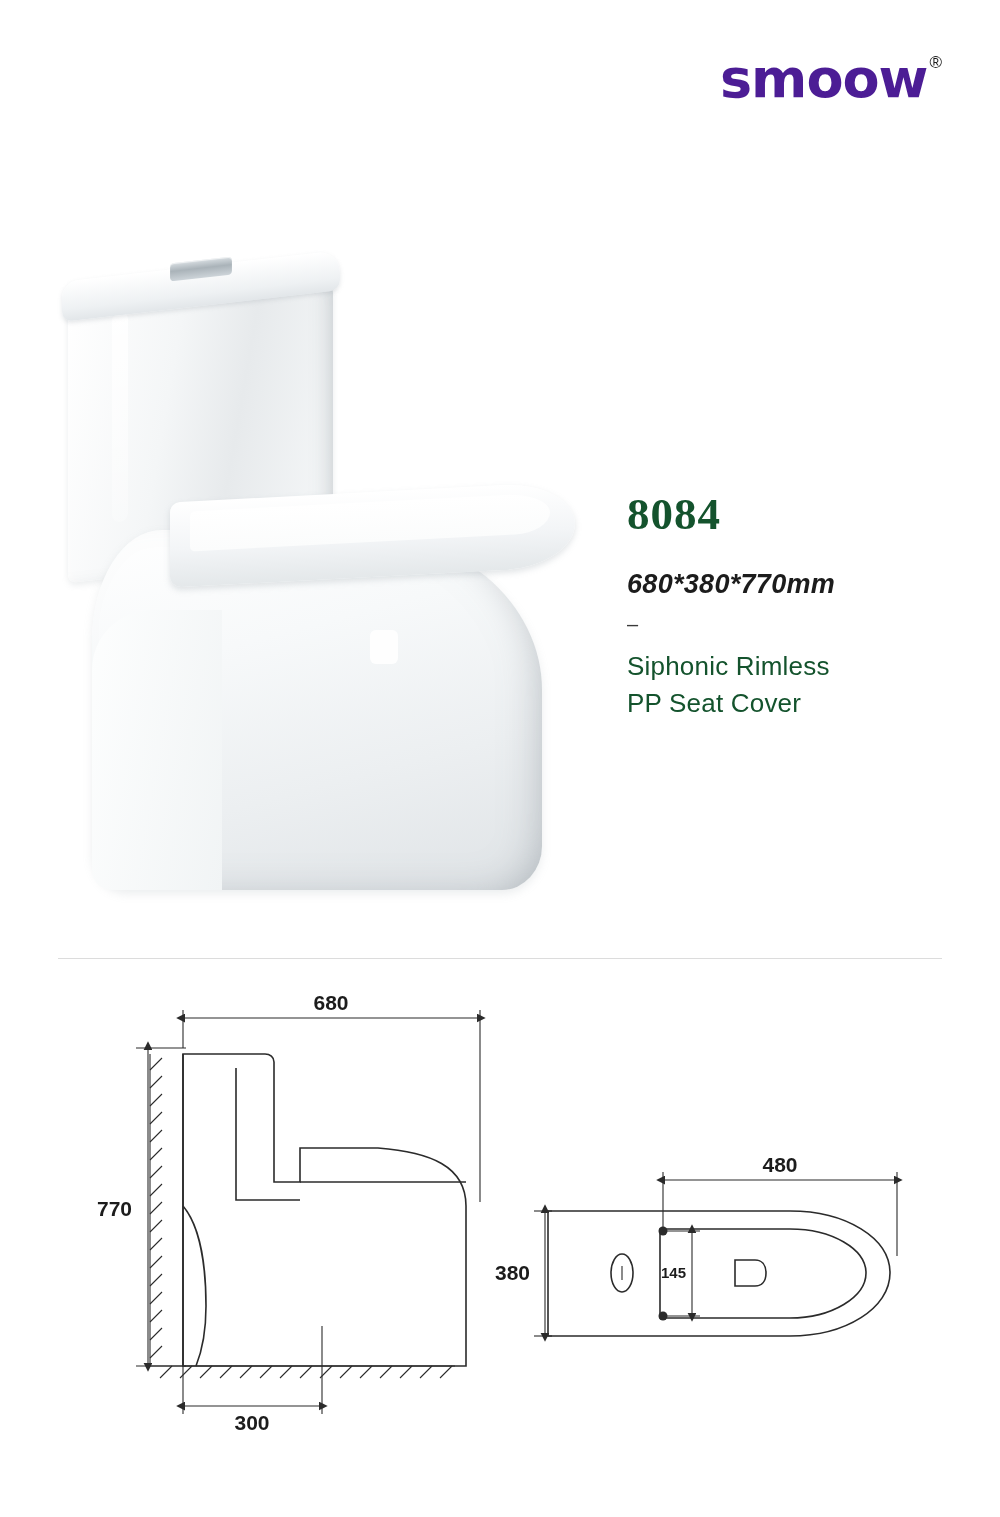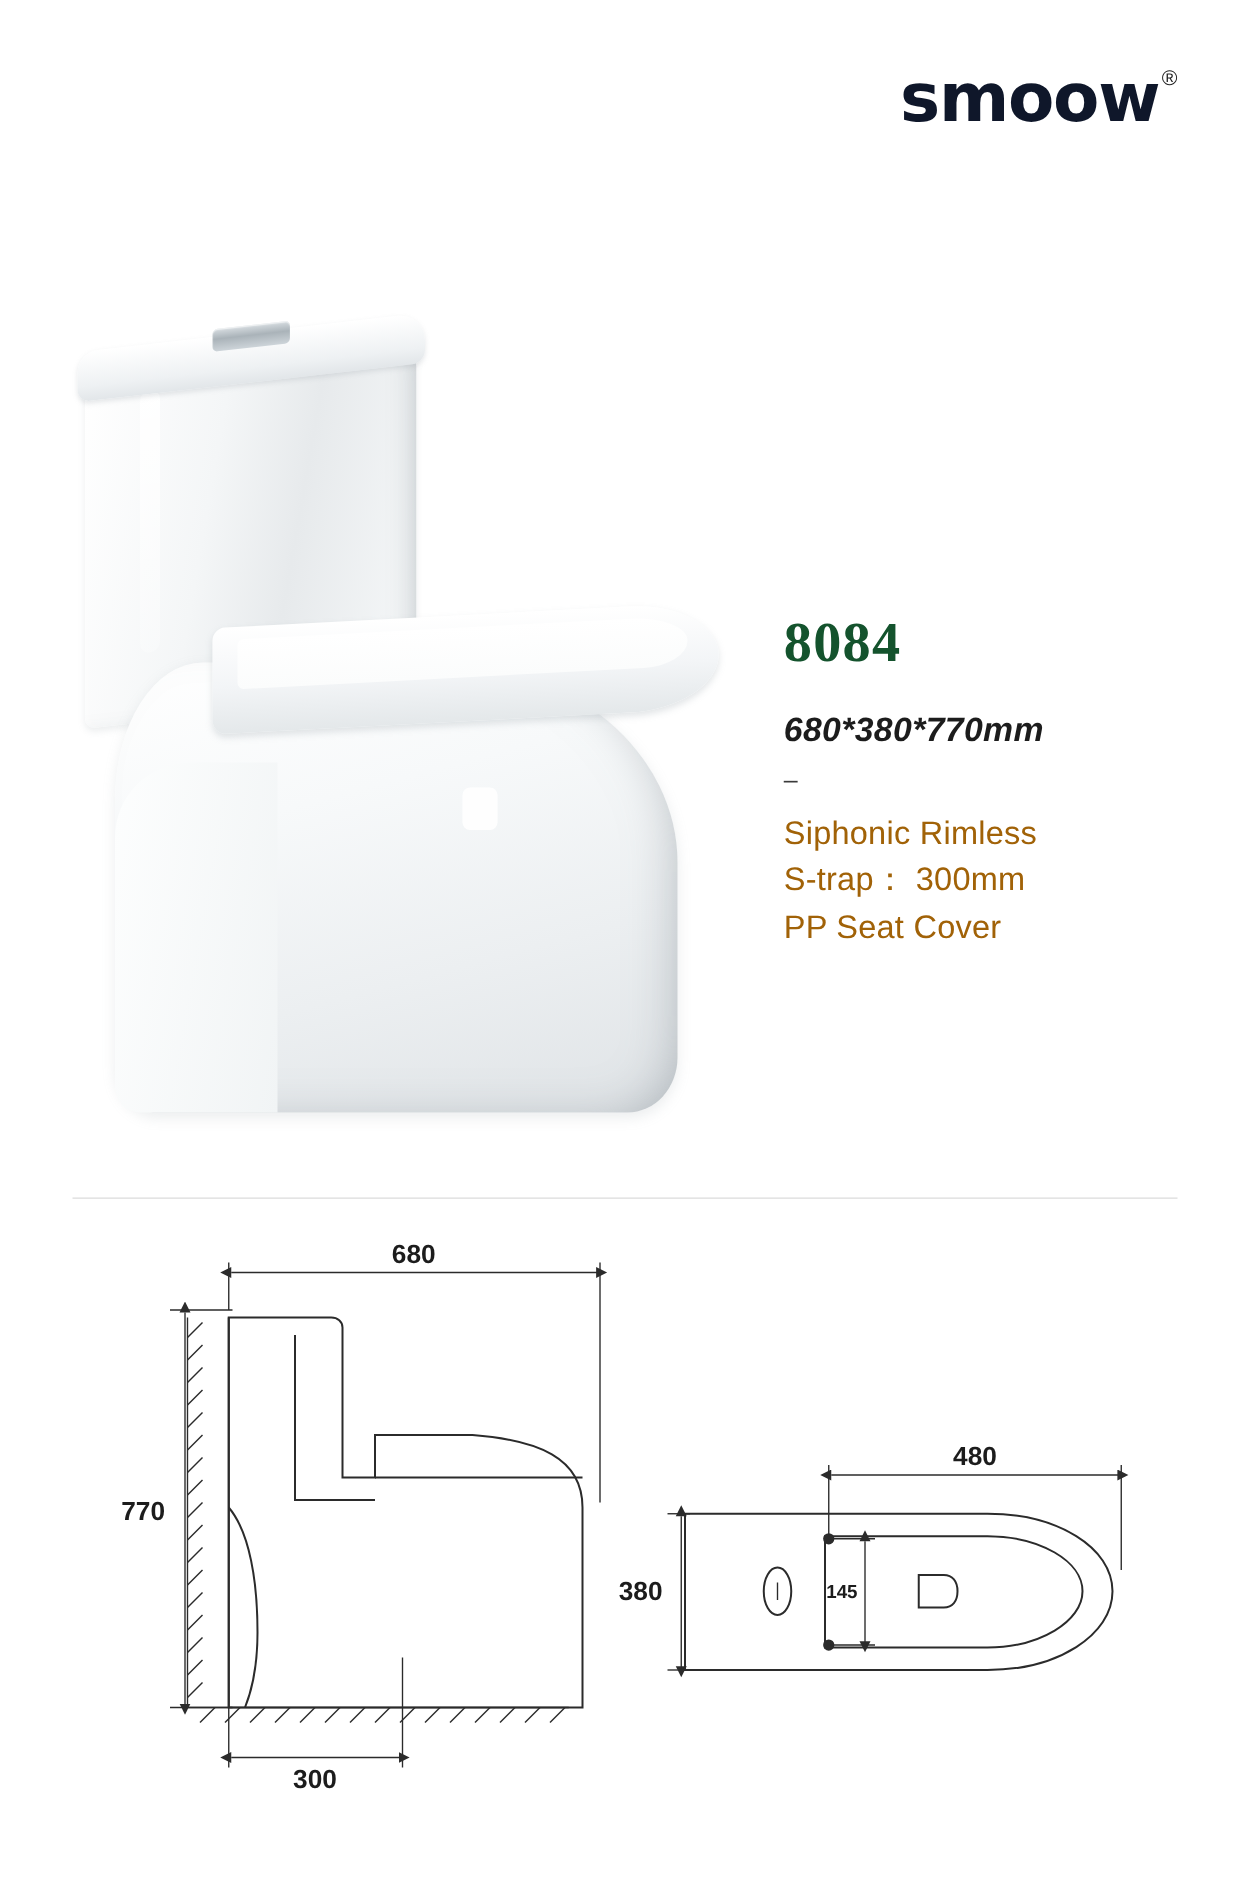--- a/index.html
+++ b/index.html
@@ -22,21 +22,21 @@
     top: 52px;
     right: 58px;
     display: flex;
     align-items: flex-start;
   }
   .brand-word {
     font-family: "DejaVu Sans", sans-serif;
     font-size: 54px;
     font-weight: 700;
     letter-spacing: -1px;
-    color: #0f172a;
+    color: #4c1d95;
     line-height: 1;
   }
   .brand-reg {
     font-size: 17px;
     line-height: 1;
     margin-top: 2px;
     margin-left: 2px;
     color: #1d1d1d;
   }
 
@@ -182,21 +182,21 @@
     margin-top: 14px;
     font-size: 20px;
     color: #3a3a3a;
     line-height: 1;
   }
   .spec-lines {
     margin-top: 14px;
   }
   .spec-line {
     font-size: 26px;
-    color: #a16207;
+    color: #14532d;
     line-height: 1.44;
     letter-spacing: .2px;
   }
 
   
   .divider {
     position: absolute;
     left: 58px;
     top: 958px;
     width: 884px;
@@ -249,21 +249,20 @@
     <div class="highlight-a"></div>
   </div>
 </div>
 
 <div class="specs">
   <div class="spec-model">8084</div>
   <div class="spec-dims">680*380*770mm</div>
   <div class="spec-sep">–</div>
   <div class="spec-lines">
     <div class="spec-line">Siphonic Rimless</div>
-    <div class="spec-line">S-trap： 300mm</div>
     <div class="spec-line">PP Seat Cover</div>
   </div>
 </div>
 
 <div class="divider"></div>
 
 <div class="drawings">
   <svg width="1000" height="500" viewBox="0 0 1000 500">
     <defs>
       <marker id="arrL" markerWidth="10" markerHeight="10" refX="8" refY="4" orient="auto">

